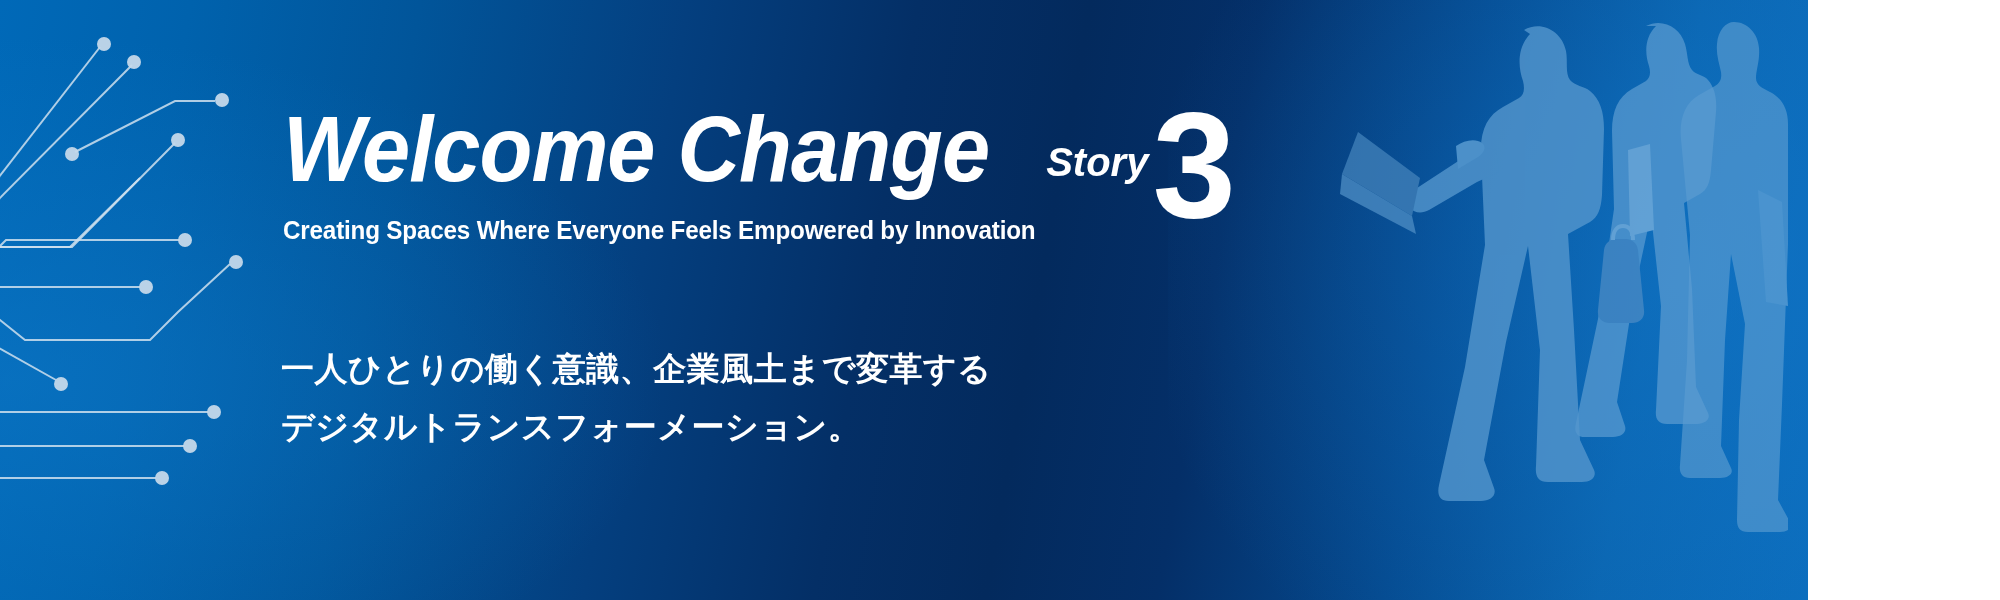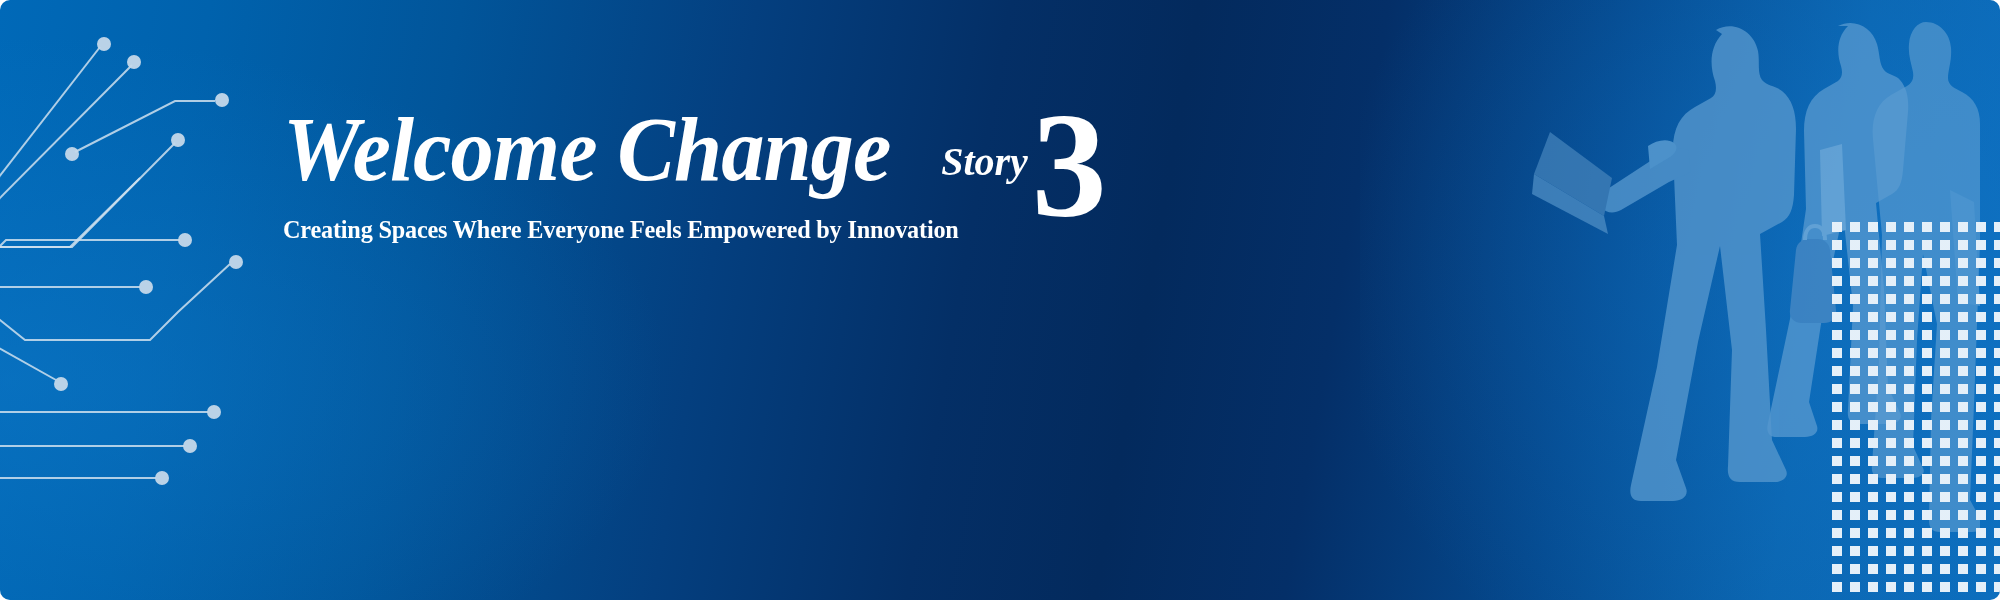--- a/index.html
+++ b/index.html
@@ -3,36 +3,35 @@
 <meta charset="utf-8">
 <style>
   html, body {
     margin: 0;
     padding: 0;
     background: #ffffff;
   }
 
   #banner {
     position: relative;
-    width: 2000px;
+    width: 1808px;
     height: 600px;
     overflow: hidden;
-    font-family: Liberation Serif, serif;
+    font-family: Liberation Sans, sans-serif;
     background: linear-gradient(100deg,
         #0069b8 0%,
         #0062ad 10%,
         #01559a 22%,
         #043f7f 36%,
         #042f66 48%,
         #032a5d 57%,
         #042f68 66%,
         #054a8f 78%,
         #0a64ae 89%,
         #0b6cbb 100%);
-    border-radius: 10px;
   }
 
   
   #bg-sheen-left {
     position: absolute;
     left: -340px;
     top: 40px;
     width: 1000px;
     height: 620px;
     background: radial-gradient(ellipse at 35% 55%, rgba(14,120,200,0.55) 0%, rgba(14,120,200,0.22) 42%, rgba(14,120,200,0) 72%);
@@ -258,15 +257,19 @@
   <div id="content">
 
     <div id="headline-row">
       <span id="headline">Welcome Change</span>
       <span id="story-word">Story</span>
       <span id="story-number">3</span>
     </div>
 
     <div id="tagline">Creating Spaces Where Everyone Feels Empowered by Innovation</div>
 
+    <div id="subcopy">
+      <div>一人ひとりの働く意識、企業風土まで変革する</div>
+      <div>デジタルトランスフォーメーション。</div>
+    </div>
 
   </div>
 </div>
 
 </body></html>

